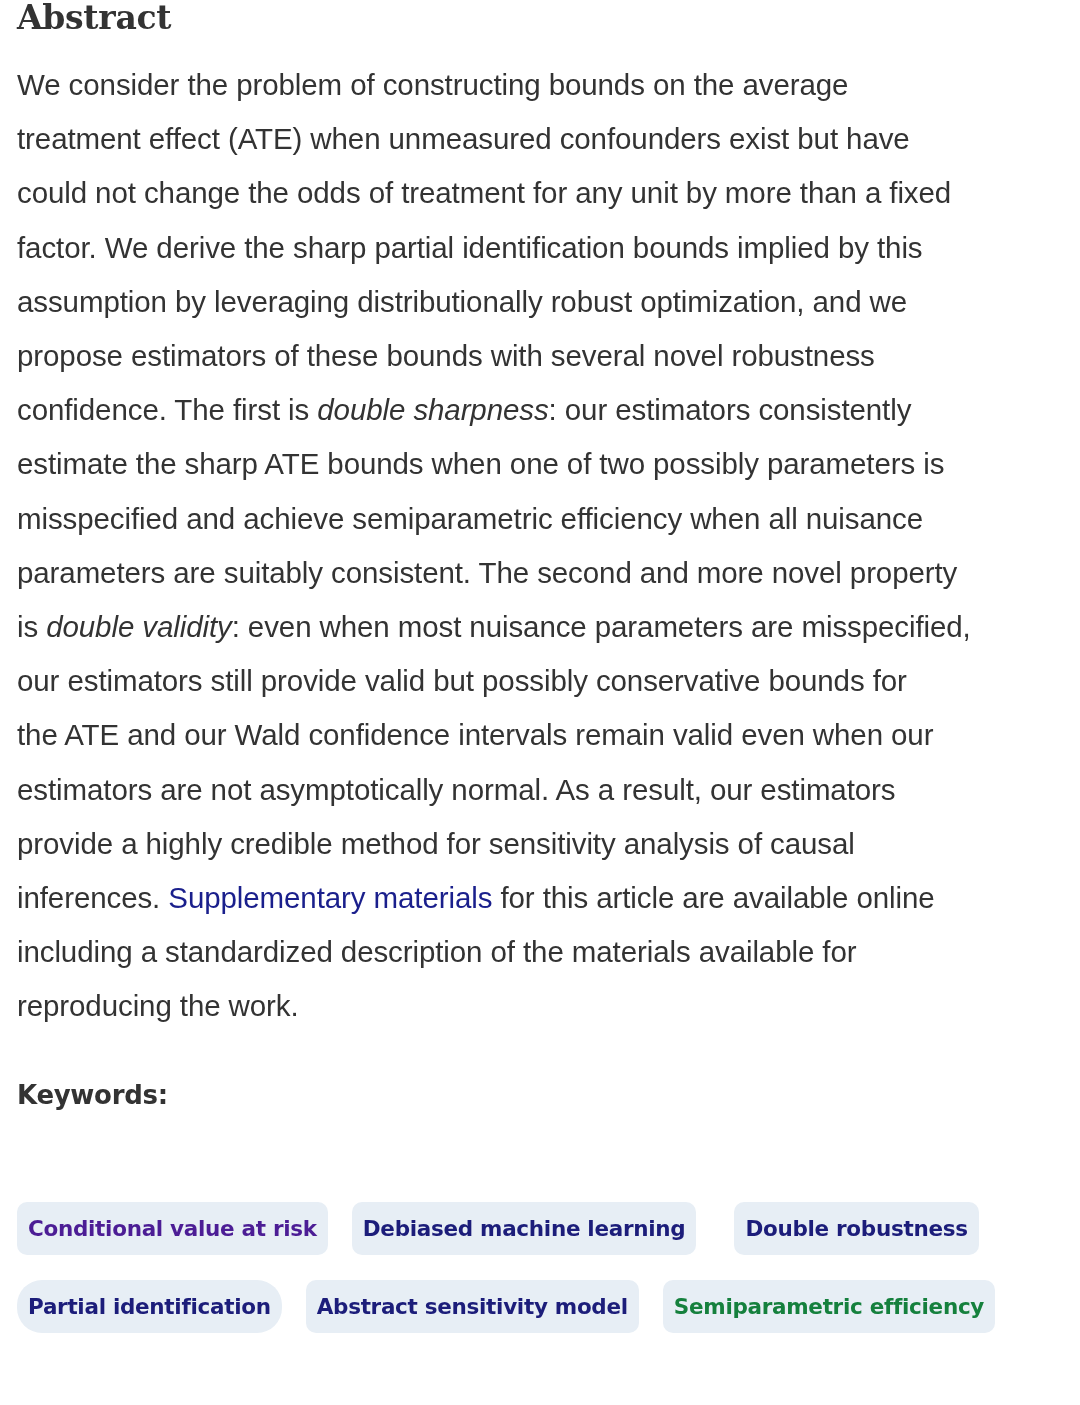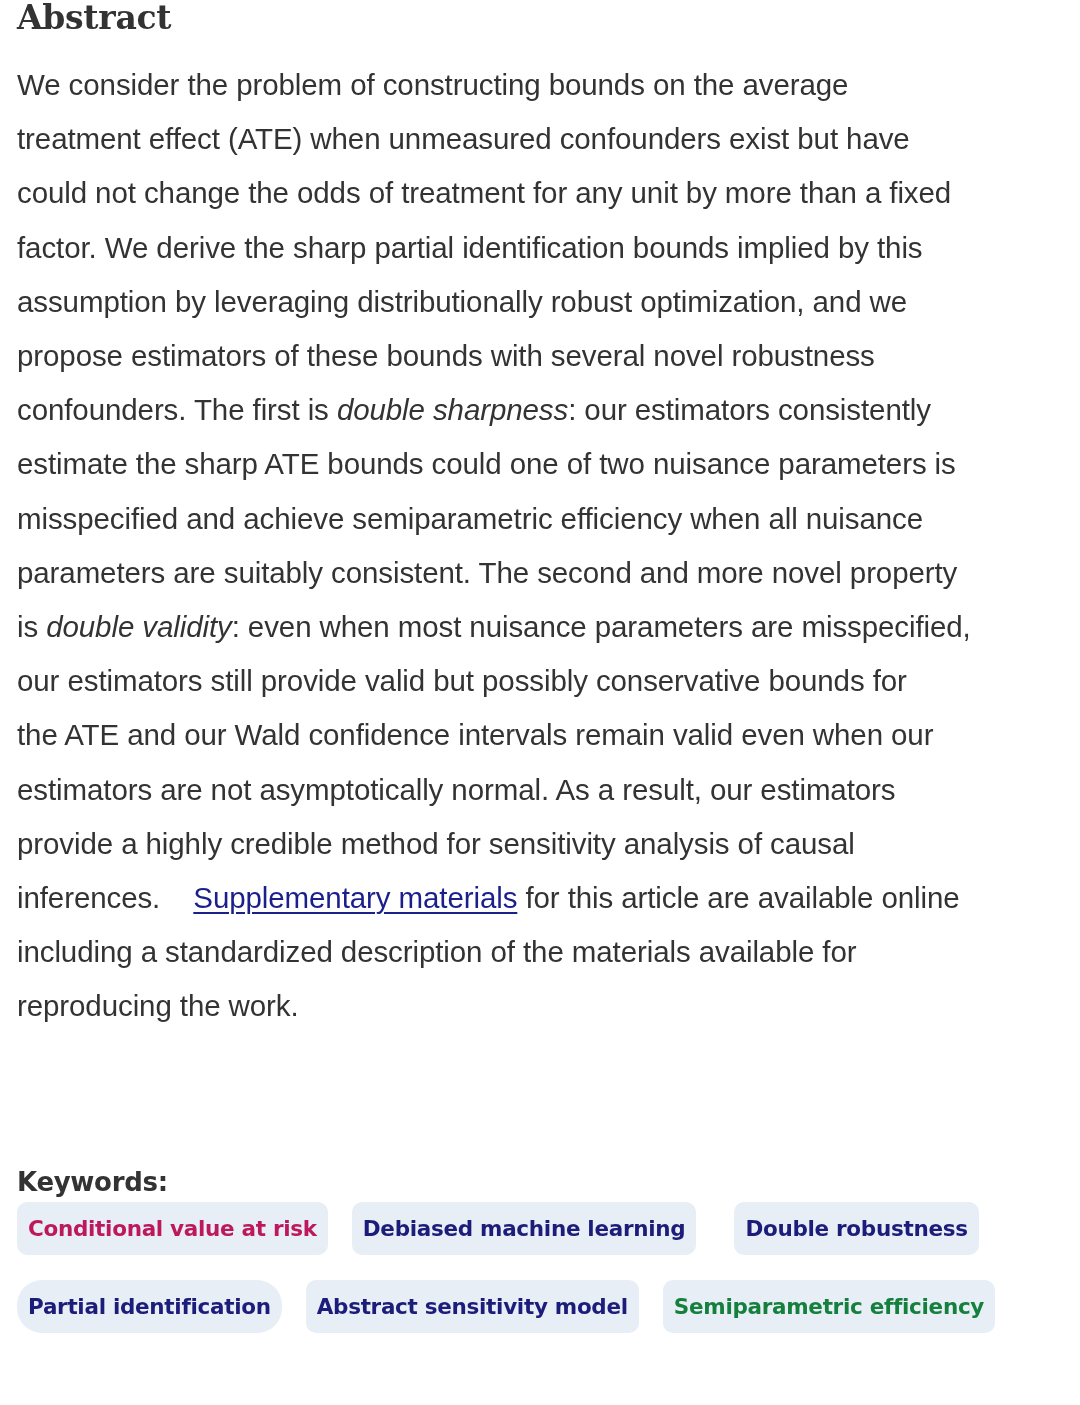--- a/index.html
+++ b/index.html
@@ -44,29 +44,27 @@
       letter-spacing: -0.1px;
     }
     .abstract-body .line {
       display: block;
       white-space: nowrap;
     }
     .abstract-body em {
     }
     .supp-link {
       color: #1a1f8c;
-      text-decoration: underline;
       text-decoration-thickness: 2px;
       text-underline-offset: 4px;
       cursor: pointer;
-      margin-left: 25px;
     }
     .keywords-label {
       position: absolute;
-      top: 1162px;
+      top: 1075px;
       left: 0;
       font-family: "DejaVu Sans", "Liberation Sans", sans-serif;
       font-weight: bold;
       font-size: 26px;
       color: #333333;
       margin: 0;
       line-height: 40px;
       letter-spacing: -0.3px;
       text-align: center;
     }
@@ -103,39 +101,39 @@
 <div class="page">
   <h2 class="abstract-title">Abstract</h2>
 
   <p class="abstract-body">
     <span class="line"><span>We consider the problem of constructing bounds on the average</span></span>
     <span class="line"><span>treatment effect (ATE) when unmeasured confounders exist but have</span></span>
     <span class="line"><span>could not change the odds of treatment for any unit by more than a fixed</span></span>
     <span class="line"><span>factor. We derive the sharp partial identification bounds implied by this</span></span>
     <span class="line"><span>assumption by leveraging distributionally robust optimization, and we</span></span>
     <span class="line"><span>propose estimators of these bounds with several novel robustness</span></span>
-    <span class="line"><span>confounders. The first is </span><em>double sharpness</em><span>: our estimators consistently</span></span>
-    <span class="line"><span>estimate the sharp ATE bounds could one of two nuisance parameters is</span></span>
+    <span class="line"><span>confidence. The first is </span><em>double sharpness</em><span>: our estimators consistently</span></span>
+    <span class="line"><span>estimate the sharp ATE bounds when one of two possibly parameters is</span></span>
     <span class="line"><span>misspecified and achieve semiparametric efficiency when all nuisance</span></span>
     <span class="line"><span>parameters are suitably consistent. The second and more novel property</span></span>
     <span class="line"><span>is </span><em>double validity</em><span>: even when most nuisance parameters are misspecified,</span></span>
     <span class="line"><span>our estimators still provide valid but possibly conservative bounds for</span></span>
     <span class="line"><span>the ATE and our Wald confidence intervals remain valid even when our</span></span>
     <span class="line"><span>estimators are not asymptotically normal. As a result, our estimators</span></span>
     <span class="line"><span>provide a highly credible method for sensitivity analysis of causal</span></span>
     <span class="line"><span>inferences. </span><a class="supp-link" style="color: rgb(26, 31, 140);">Supplementary materials</a><span> for this article are available online</span></span>
     <span class="line"><span>including a standardized description of the materials available for</span></span>
     <span class="line"><span>reproducing the work.</span></span>
   </p>
 
   <h3 class="keywords-label">Keywords:</h3>
 
   <div class="keywords">
     <div class="kw-row">
-      <a class="kw-tag" style="background: rgb(231, 238, 245); color: #be185d;">Conditional value at risk</a>
+      <a class="kw-tag" style="background: rgb(231, 238, 245); color: #4c1d95;">Conditional value at risk</a>
       <a class="kw-tag" style="background: rgb(231, 238, 245); color: rgb(28, 29, 122);">Debiased machine learning</a>
       <a class="kw-tag" style="background: rgb(231, 238, 245); color: rgb(28, 29, 122); margin-left: 14px;">Double robustness</a>
     </div>
     <div class="kw-row">
       <a class="kw-tag" style="background: rgb(231, 238, 245); color: rgb(28, 29, 122); border-radius: 25px;">Partial identification</a>
       <a class="kw-tag" style="background: rgb(231, 238, 245); color: rgb(28, 29, 122);">Abstract sensitivity model</a>
       <a class="kw-tag" style="background: rgb(231, 238, 245); color: #15803d;">Semiparametric efficiency</a>
     </div>
   </div>
 </div>

